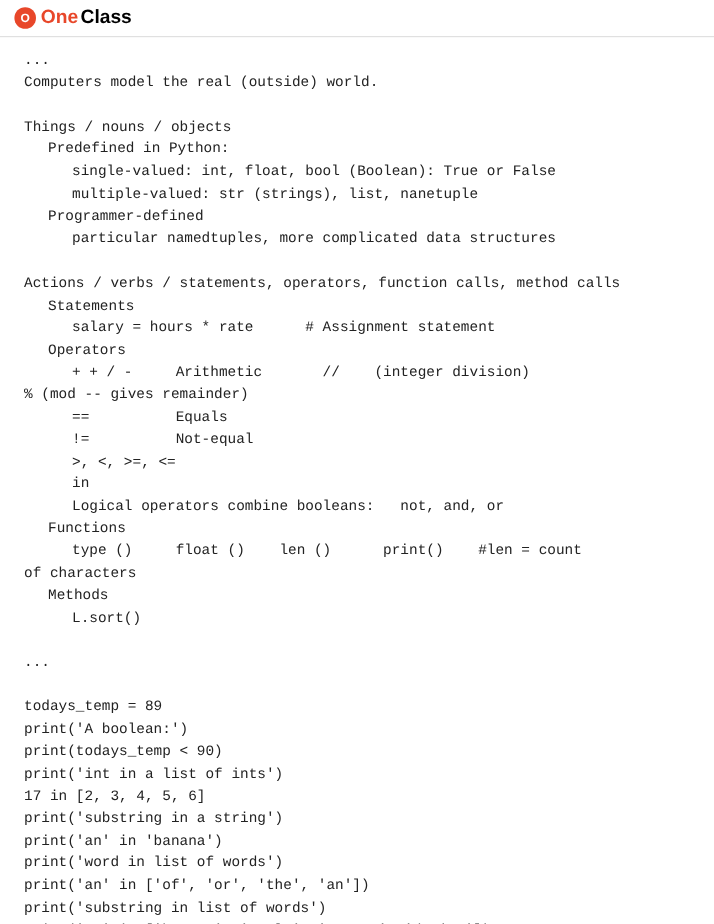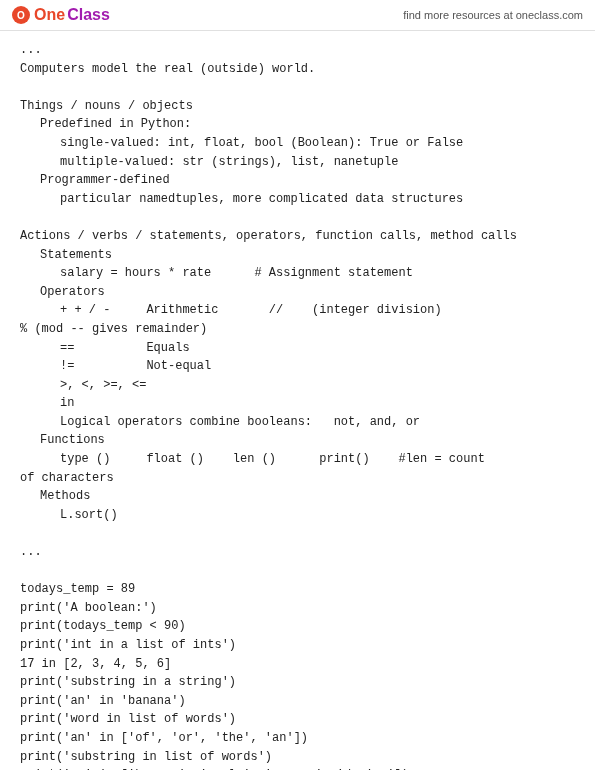--- a/index.html
+++ b/index.html
@@ -37,21 +37,21 @@
       font-family: Arial, sans-serif;
       font-size: 16px;
       font-weight: bold;
       color: #e8472a;
     }
 
     .logo-class {
       font-family: Arial, sans-serif;
       font-size: 16px;
       font-weight: bold;
-      color: #a21caf;
+      color: #000000;
     }
 
     .header-right {
       font-family: Arial, sans-serif;
       font-size: 11px;
       color: #555555;
     }
 
     .content {
       padding: 10px 20px 50px 20px;
@@ -82,18 +82,17 @@
   </style>
 </head>
 <body>
 
 <div class="header">
   <div class="header-logo">
     <div class="logo-circle">O</div>
     <span class="logo-one">One</span>
       <span class="logo-class">Class</span>
   </div>
-  <div class="header-right">find more resources at oneclass.com</div>
 </div>
 
 <div class="content">
   <div class="code-block" id="code-output"><div style="padding-left:0px">...</div><div style="padding-left:0px">Computers&nbsp;model&nbsp;the&nbsp;real&nbsp;(outside)&nbsp;world.</div><div style="padding-left:0px">&nbsp;</div><div style="padding-left:0px">Things&nbsp;/&nbsp;nouns&nbsp;/&nbsp;objects</div><div style="padding-left:20px">Predefined&nbsp;in&nbsp;Python:</div><div style="padding-left:40px">single-valued:&nbsp;int,&nbsp;float,&nbsp;bool&nbsp;(Boolean):&nbsp;True&nbsp;or&nbsp;False</div><div style="padding-left:40px">multiple-valued:&nbsp;str&nbsp;(strings),&nbsp;list,&nbsp;nanetuple</div><div style="padding-left:20px">Programmer-defined</div><div style="padding-left:40px">particular&nbsp;namedtuples,&nbsp;more&nbsp;complicated&nbsp;data&nbsp;structures</div><div style="padding-left:0px">&nbsp;</div><div style="padding-left:0px">Actions&nbsp;/&nbsp;verbs&nbsp;/&nbsp;statements,&nbsp;operators,&nbsp;function&nbsp;calls,&nbsp;method&nbsp;calls</div><div style="padding-left:20px">Statements</div><div style="padding-left:40px">salary&nbsp;=&nbsp;hours&nbsp;*&nbsp;rate&nbsp;&nbsp;&nbsp;&nbsp;&nbsp;&nbsp;#&nbsp;Assignment&nbsp;statement</div><div style="padding-left:20px">Operators</div><div style="padding-left:40px">+&nbsp;+&nbsp;/&nbsp;-&nbsp;&nbsp;&nbsp;&nbsp;&nbsp;Arithmetic&nbsp;&nbsp;&nbsp;&nbsp;&nbsp;&nbsp;&nbsp;//&nbsp;&nbsp;&nbsp;&nbsp;(integer&nbsp;division)</div><div style="padding-left:0px">%&nbsp;(mod&nbsp;--&nbsp;gives&nbsp;remainder)</div><div style="padding-left:40px">==&nbsp;&nbsp;&nbsp;&nbsp;&nbsp;&nbsp;&nbsp;&nbsp;&nbsp;&nbsp;Equals</div><div style="padding-left:40px">!=&nbsp;&nbsp;&nbsp;&nbsp;&nbsp;&nbsp;&nbsp;&nbsp;&nbsp;&nbsp;Not-equal</div><div style="padding-left:40px">&gt;,&nbsp;&lt;,&nbsp;&gt;=,&nbsp;&lt;=</div><div style="padding-left:40px">in</div><div style="padding-left:40px">Logical&nbsp;operators&nbsp;combine&nbsp;booleans:&nbsp;&nbsp;&nbsp;not,&nbsp;and,&nbsp;or</div><div style="padding-left:20px">Functions</div><div style="padding-left:40px">type&nbsp;()&nbsp;&nbsp;&nbsp;&nbsp;&nbsp;float&nbsp;()&nbsp;&nbsp;&nbsp;&nbsp;len&nbsp;()&nbsp;&nbsp;&nbsp;&nbsp;&nbsp;&nbsp;print()&nbsp;&nbsp;&nbsp;&nbsp;#len&nbsp;=&nbsp;count</div><div style="padding-left:0px">of&nbsp;characters</div><div style="padding-left:20px">Methods</div><div style="padding-left:40px">L.sort()</div><div style="padding-left:0px">&nbsp;</div><div style="padding-left:0px">...</div><div style="padding-left:0px">&nbsp;</div><div style="padding-left:0px">todays_temp&nbsp;=&nbsp;89</div><div style="padding-left:0px">print('A&nbsp;boolean:')</div><div style="padding-left:0px">print(todays_temp&nbsp;&lt;&nbsp;90)</div><div style="padding-left:0px">print('int&nbsp;in&nbsp;a&nbsp;list&nbsp;of&nbsp;ints')</div><div style="padding-left:0px">17&nbsp;in&nbsp;[2,&nbsp;3,&nbsp;4,&nbsp;5,&nbsp;6]</div><div style="padding-left:0px">print('substring&nbsp;in&nbsp;a&nbsp;string')</div><div style="padding-left:0px">print('an'&nbsp;in&nbsp;'banana')</div><div style="padding-left:0px">print('word&nbsp;in&nbsp;list&nbsp;of&nbsp;words')</div><div style="padding-left:0px">print('an'&nbsp;in&nbsp;['of',&nbsp;'or',&nbsp;'the',&nbsp;'an'])</div><div style="padding-left:0px">print('substring&nbsp;in&nbsp;list&nbsp;of&nbsp;words')</div><div style="padding-left:0px">print('an'&nbsp;in&nbsp;['banana',&nbsp;'apple',&nbsp;'ananas',&nbsp;'durian'])</div></div>
 </div>
 
 </body></html>

